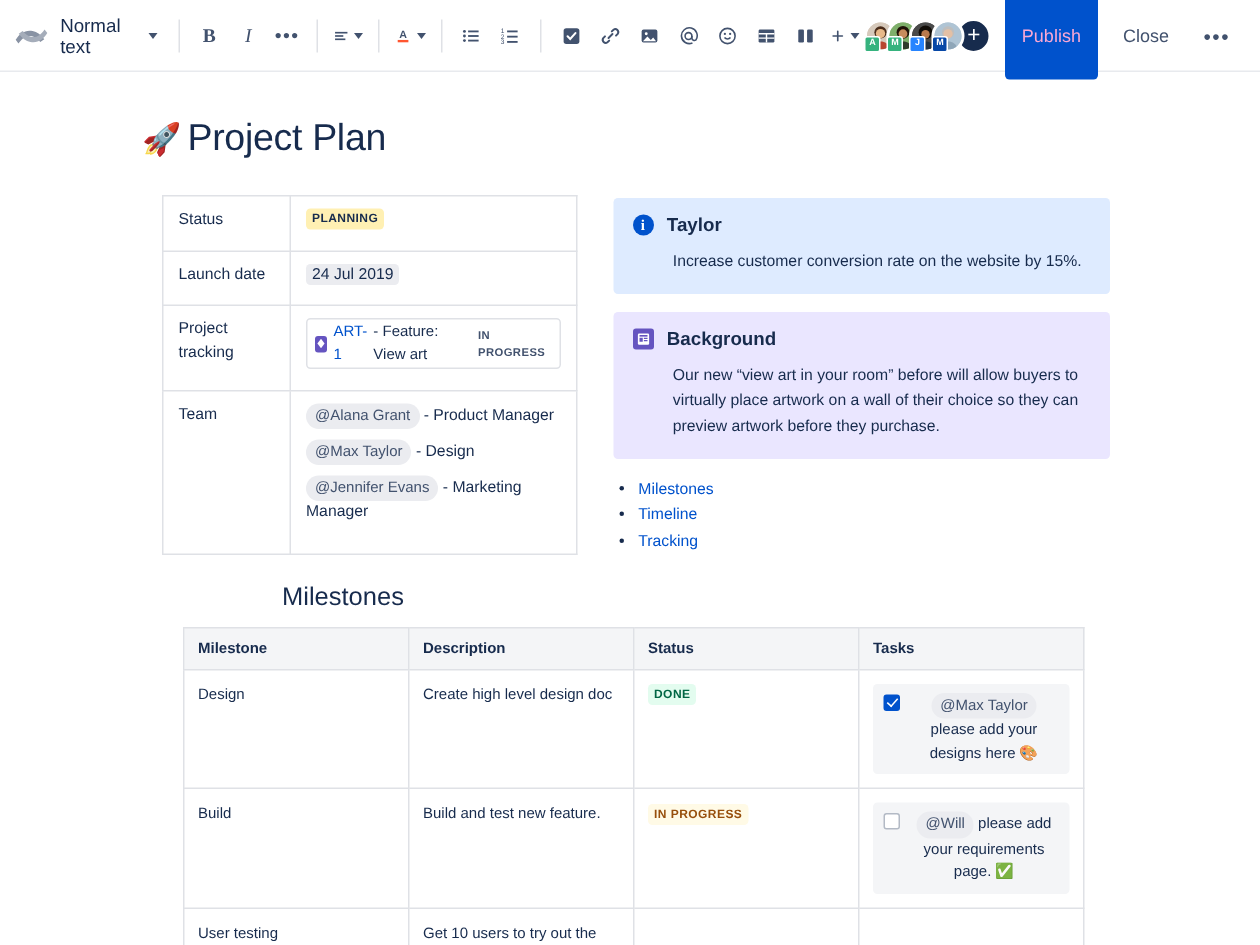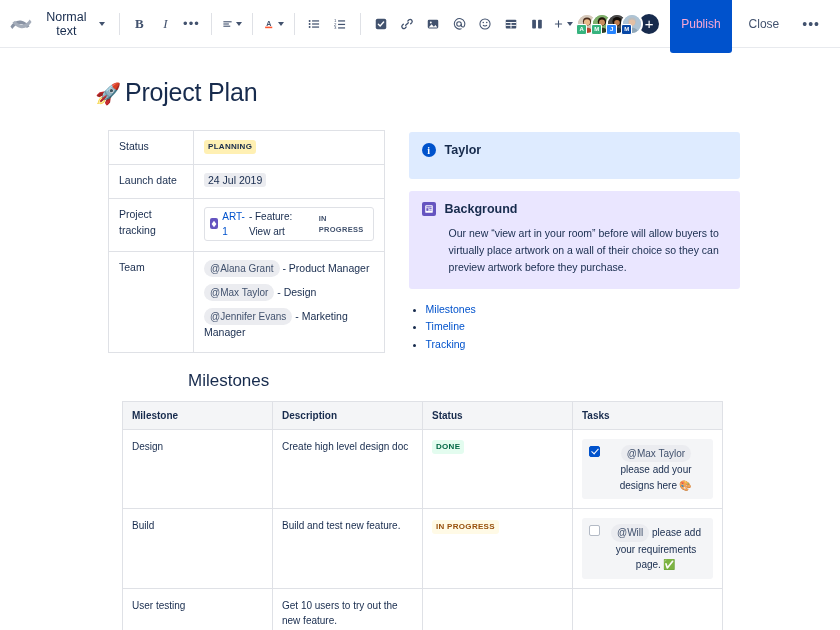--- a/index.html
+++ b/index.html
@@ -27,21 +27,21 @@
   .tb-btn {
     height: 26px; min-width: 26px;
     display:flex; align-items:center; justify-content:center;
     border-radius: 3px; color:#42526E; cursor:pointer;
     padding: 0 3px;
     font-size: 12.5px;
   }
   .style-select {
     display:flex; align-items:center; gap:6px;
     font-size: 12.5px; color:#172B4D; padding: 4px 7px;
-    border-radius:3px; cursor:pointer; margin-left: 1px; text-align: center;
+    border-radius:3px; cursor:pointer; margin-left: 1px;
   }
   .caret { width:0;height:0;border-left:3.5px solid transparent;border-right:3.5px solid transparent;border-top:4px solid #42526E; display:inline-block; }
   .bold-i { font-weight:bold; font-size:13px; font-family:"Liberation Serif", serif;}
   .ital-i { font-style:italic; font-family:"Liberation Serif", serif; font-size:13px;}
   .dots { letter-spacing:1px; font-size: 13px; line-height: 8px; }
 
   .tb-right { margin-left:auto; display:flex; align-items:center; gap:9px; }
   .avatars { display:flex; align-items:center; }
   .av {
     width:22px;height:22px;border-radius:50%;
@@ -425,20 +425,21 @@
           </tr>
         </tbody>
       </table>
 
       <div class="right-col">
         <div class="panel panel-goals">
           <div class="panel-head">
             <span class="ico-info">i</span>
             <span class="panel-title">Taylor</span>
           </div>
+          <div class="panel-body">Increase customer conversion rate on the website by 15%.</div>
         </div>
 
         <div class="panel panel-bg">
           <div class="panel-head">
             <span class="ico-note">
               <svg width="10" height="10" viewBox="0 0 12 12">
                   <rect x="1.5" y="1.5" width="9" height="9" rx="1" fill="#fff"></rect>
                   <g fill="#6554C0">
                     <rect x="2.8" y="2.8" width="6.4" height="1.3"></rect>
                     <rect x="2.8" y="5" width="2.6" height="3.2"></rect>

